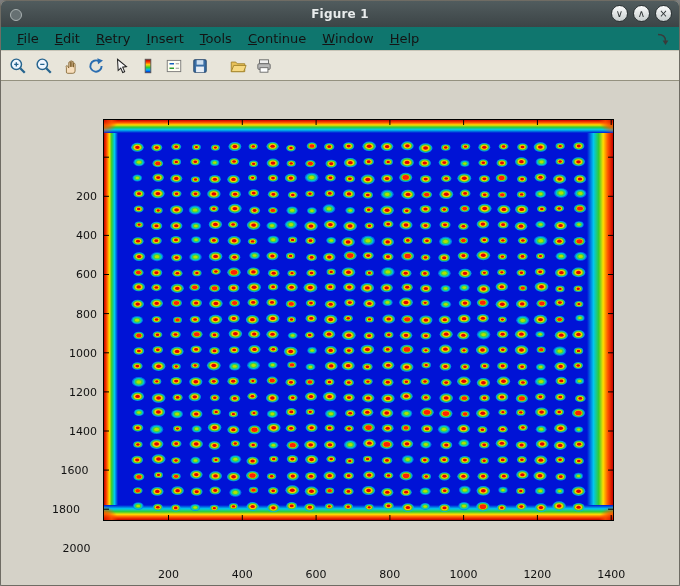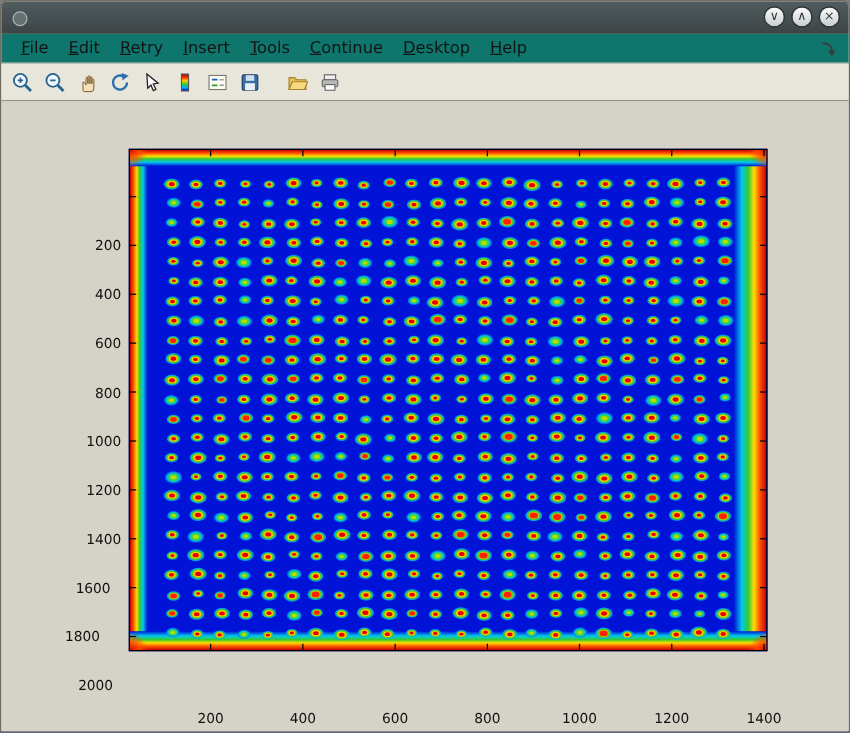--- a/index.html
+++ b/index.html
@@ -45,35 +45,36 @@
     box-shadow:0 0 0 1px rgba(158,81,99,.35);}
   .continue{left:503px;top:475px;width:139px;border:1px solid #54544c;}
 </style>
 </head>
 <body>
 
 <div class="window">
 
   <div class="titlebar">
     <span class="win-menu"></span>
+    <span class="title">Figure 1</span>
     <span class="win-buttons">
       <button class="winbtn">∨</button>
       <button class="winbtn">∧</button>
       <button class="winbtn">×</button>
     </span>
   </div>
 
   <div class="menubar">
     <span class="menu-item">File</span>
     <span class="menu-item">Edit</span>
     <span class="menu-item">Retry</span>
     <span class="menu-item">Insert</span>
     <span class="menu-item">Tools</span>
     <span class="menu-item">Continue</span>
-    <span class="menu-item">Desktop</span>
+    <span class="menu-item">Window</span>
     <span class="menu-item">Help</span>
     <svg class="dock-icon" viewBox="0 0 16 16">
       <path d="M3 3.5 Q10.5 3.5 10.5 10" fill="none" stroke="#3a3a3a" stroke-width="1.4"></path>
       <polygon points="7.6,9.4 10.5,14 13.4,9.4" fill="#3a3a3a"></polygon>
     </svg>
   </div>
 
   <div class="toolbar">
     <button class="tool-btn">
       <svg viewBox="0 0 16 16">

